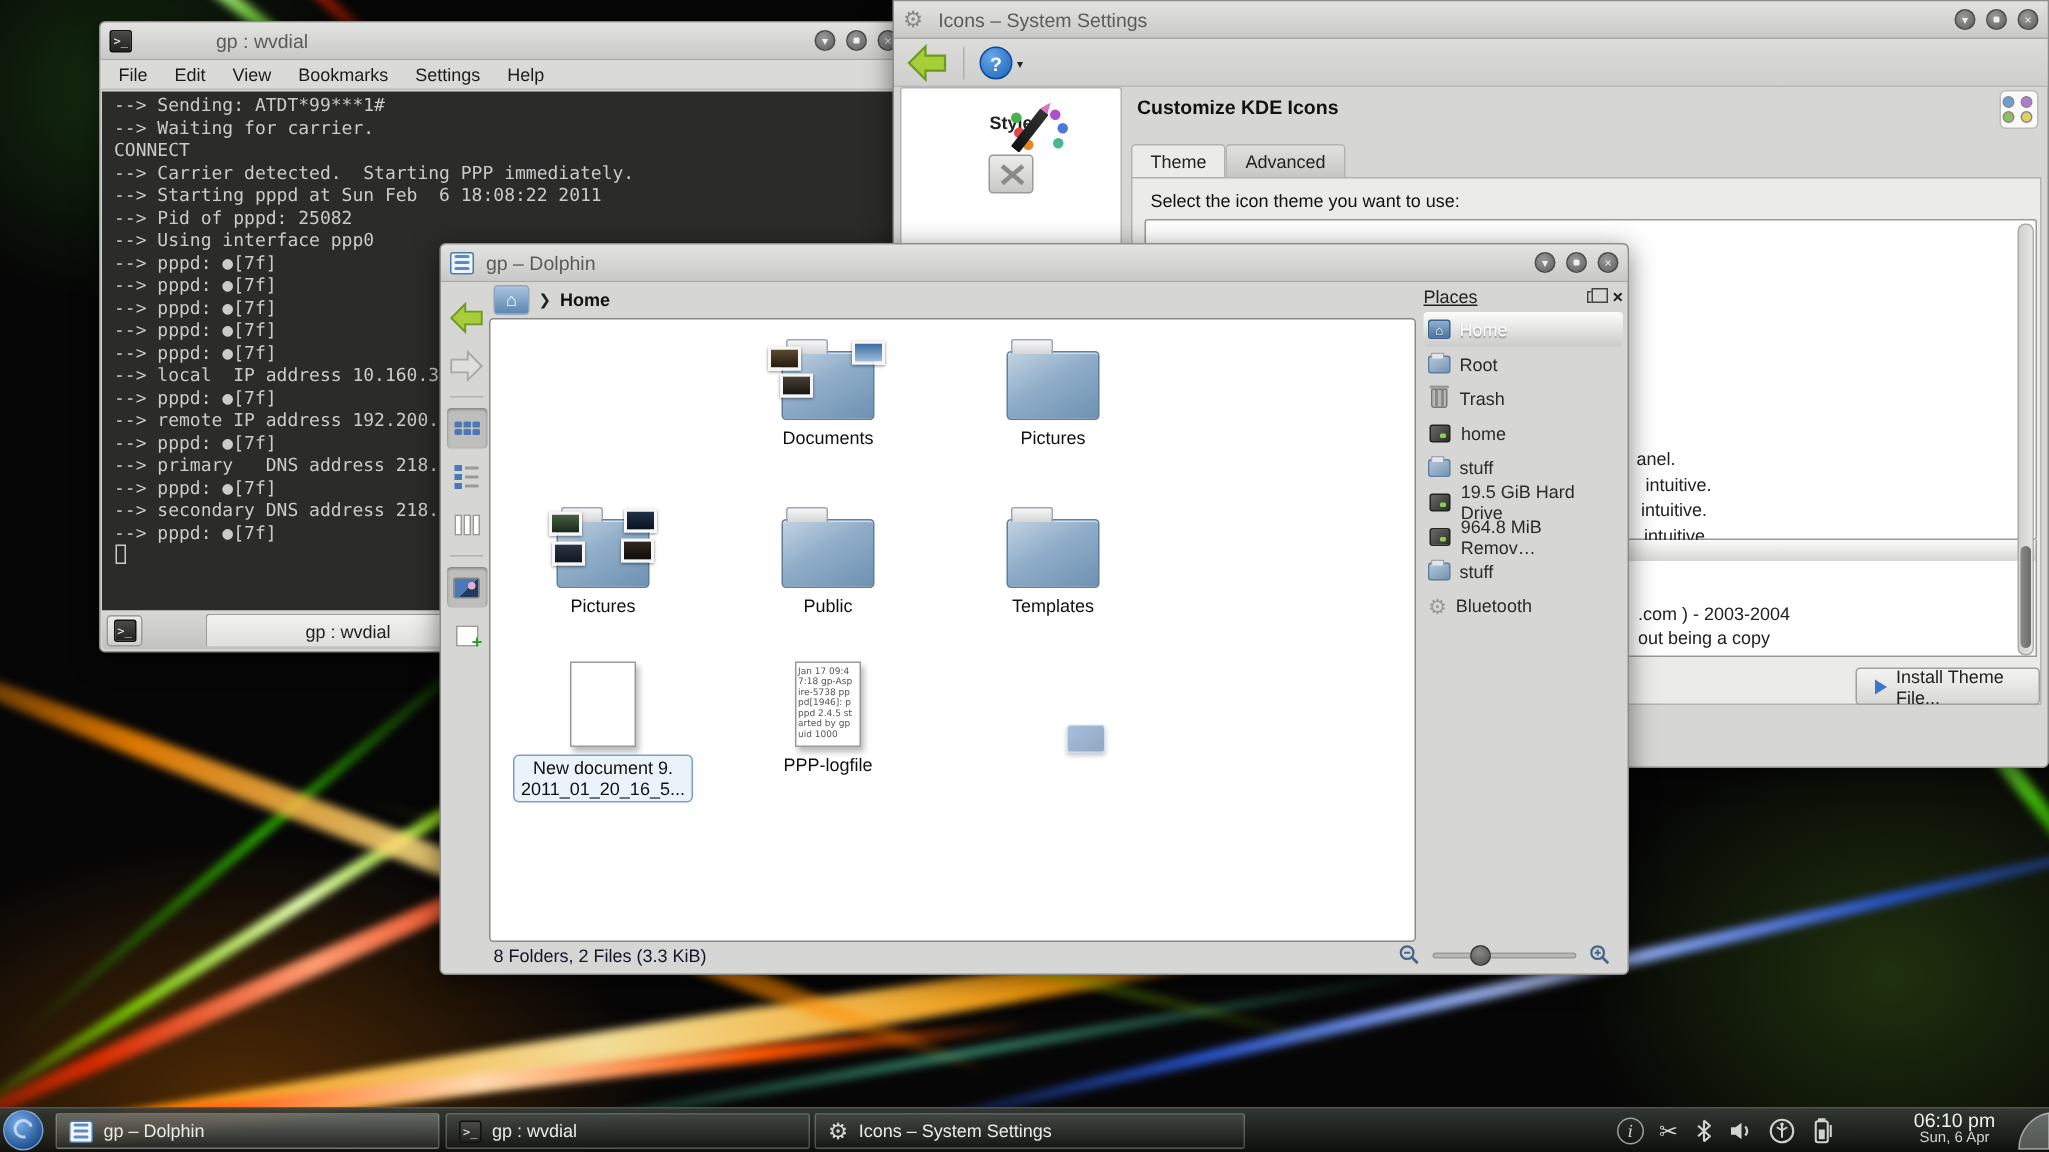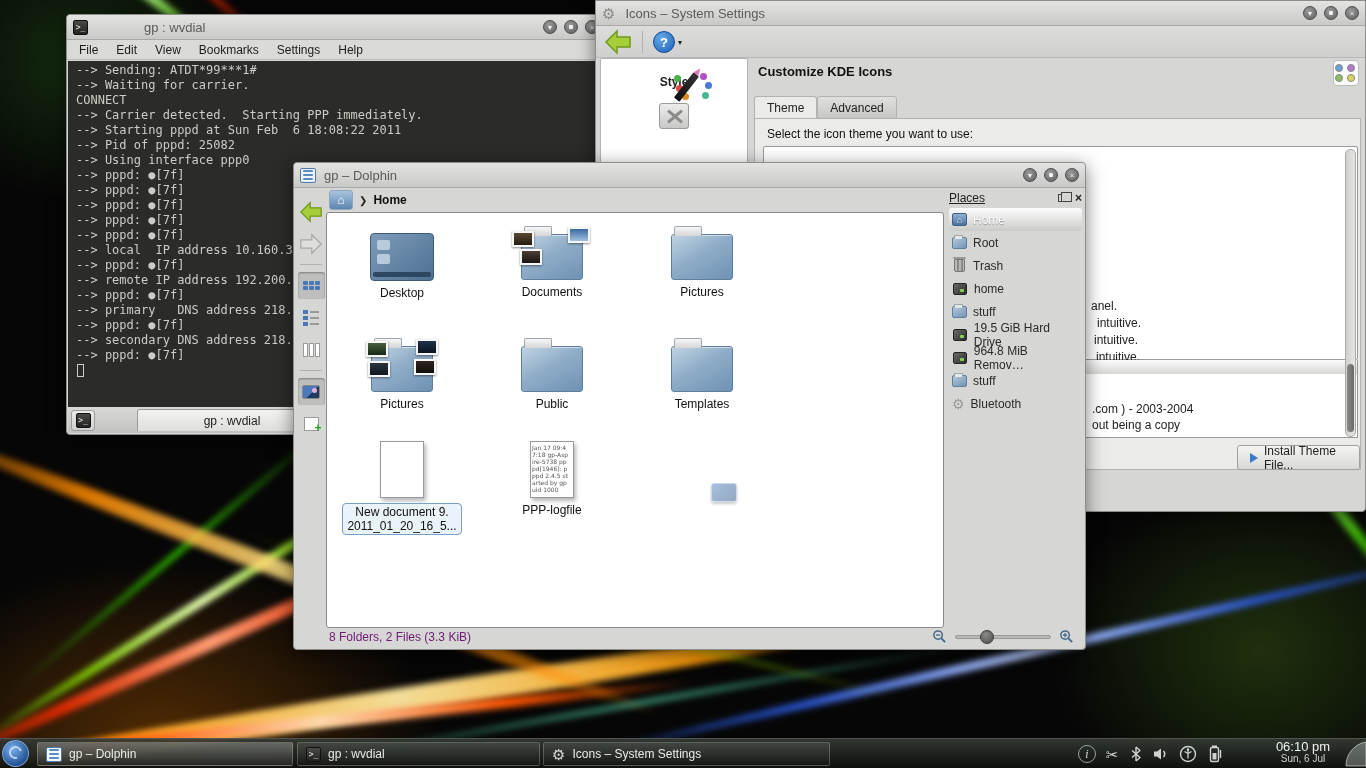--- a/index.html
+++ b/index.html
@@ -231,21 +231,21 @@
   .pl-trash { width:11px; height:13px; margin:0 2px; background:repeating-linear-gradient(90deg,#b8b8b6 0 2px,#8a8a88 2px 4px);
               border:1px solid #787876; border-radius:1px 1px 2px 2px; position:relative; }
   .pl-trash::before { content:""; position:absolute; top:-3px; left:-2px; right:-2px; height:2px;
               background:#9a9a98; border-radius:1px; }
   .pl-drive { width:14px; height:12px; margin:0 1px; background:linear-gradient(135deg,#6a6a68,#2e2e2c);
               border:1px solid #222; border-radius:2px; position:relative; }
   .pl-drive::after { content:""; position:absolute; right:2px; bottom:2px; width:4px; height:3px;
               background:#8ad050; border-radius:1px; }
   .pl-gear { color:#9a9a98; font-size:14px; line-height:14px; }
   .statusbar { position:absolute; left:1px; right:1px; bottom:1px; height:23px; display:flex;
-               align-items:center; padding:0 10px 0 34px; font-size:12px; color:#701a75; }
+               align-items:center; padding:0 10px 0 34px; font-size:12px; color:#0f172a; }
   .zoomctl { margin-left:auto; display:flex; align-items:center; gap:8px; }
   .slider { position:relative; width:96px; height:4px; background:#b8b8b6; border:1px solid #9a9a98;
             border-radius:2px; }
   .knob { position:absolute; left:24px; top:-6px; width:14px; height:14px; border-radius:50%;
           background:radial-gradient(circle at 40% 30%,#8a8a88,#4e4e4c); border:1px solid #3a3a38; }
 
   
   .taskbar { position:absolute; left:0; bottom:0; width:1366px; height:30px; z-index:10;
              background:linear-gradient(rgba(52,58,52,.93),rgba(14,16,14,.96));
              border-top:1px solid rgba(255,255,255,.28); display:flex; align-items:center; }
@@ -498,24 +498,20 @@
     <span class="stool pressed">
       <span class="prev-ico"></span>
     </span>
     <span class="stool">
       <span class="split-ico"></span>
     </span>
   </div>
 
   <div class="view">
 
-    <div class="cell" style="left:5px;top:8px">
-      <div class="desk-ico"></div>
-      <div class="cap">Desktop</div>
-    </div>
     <div class="cell" style="left:155px;top:8px">
       <div class="folder">
         <span class="thumb t-doc1"></span>
           <span class="thumb t-doc2"></span>
           <span class="thumb t-doc3"></span>
       </div>
       <div class="cap">Documents</div>
     </div>
     <div class="cell" style="left:305px;top:8px">
       <div class="folder"></div>
@@ -666,19 +662,19 @@
     <svg width="16" height="20" viewBox="0 0 16 20">
       <rect x="5" y="1.5" width="5" height="2" fill="#cfd4cf"></rect>
       <rect x="3.5" y="3.5" width="8" height="14" rx="1.5" fill="none" stroke="#cfd4cf" stroke-width="1.4"></rect>
       <rect x="5.5" y="9" width="4" height="6.5" fill="#cfd4cf"></rect>
       <path d="M13.5 6 L13.5 14" stroke="#cfd4cf" stroke-width="1.4"></path>
     </svg>
   </span>
 
   <span class="clock">
     <div class="t">06:10 pm</div>
-    <div class="d">Sun, 6 Jul</div>
+    <div class="d">Sun, 6 Apr</div>
   </span>
 
   <svg class="cashew" viewBox="0 0 22 30">
     <path d="M22 3 A 24 24 0 0 0 2 27 L22 27 Z" fill="rgba(210,218,210,0.35)" stroke="rgba(230,236,230,0.6)" stroke-width="1"></path>
   </svg>
 </div>
 
 </body></html>

